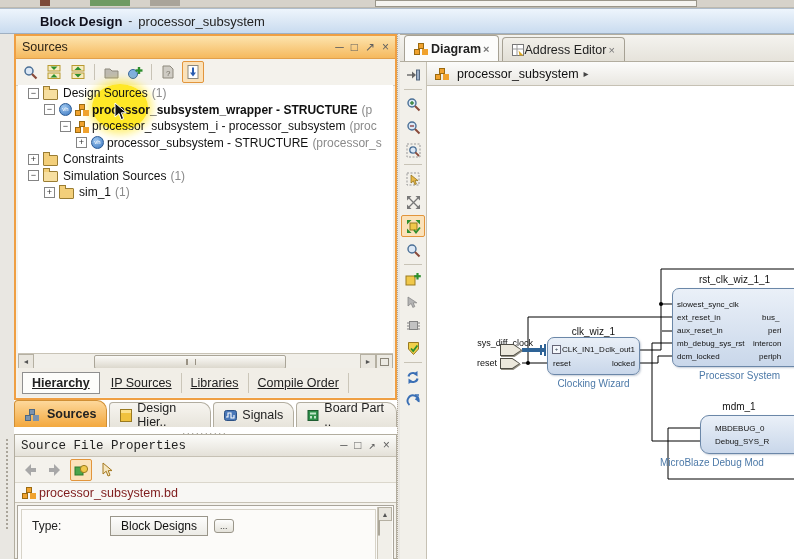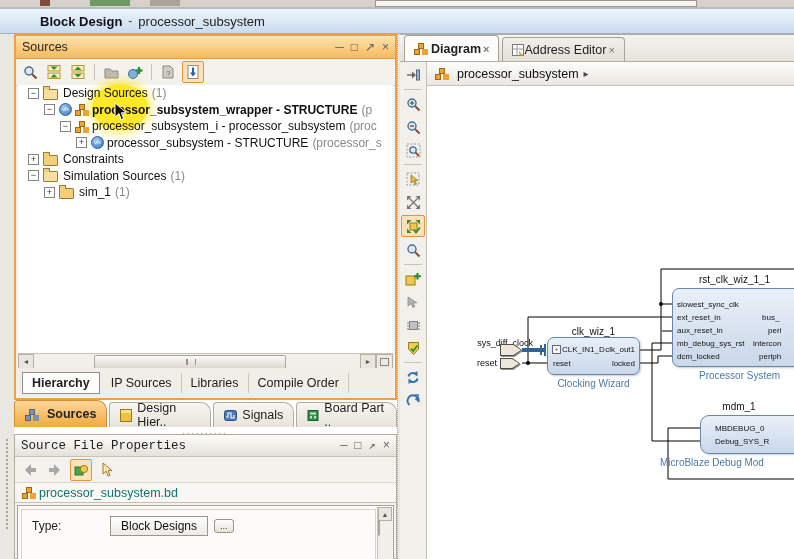--- a/index.html
+++ b/index.html
@@ -66,21 +66,21 @@
   .panel-tabs{left:14px;top:400px;width:383px;height:27px;display:flex;align-items:flex-end;gap:2px;}
   .ptab{height:24px;display:flex;align-items:center;gap:5px;padding:0 10px;background:linear-gradient(#f7f5f0,#e7e4db);border:1px solid #b2ad9f;border-bottom:none;border-radius:4px 10px 0 0;font-size:12.5px;color:#222;}
   .ptab.active{background:linear-gradient(#fdd89b,#f3a83e);font-weight:bold;border-color:#d08f35;height:26px;}
   .handle-dots{left:160px;top:428px;width:90px;text-align:center;color:#8d887b;font-size:9px;letter-spacing:2px;line-height:6px;}
 
   
   .props-panel{left:14px;top:434px;width:383px;height:125px;border:1px solid #b2ad9f;background:#f4f2ec;box-sizing:border-box;}
   .panel-header-plain{height:21px;background:linear-gradient(#fcfcfa,#e4e1d8);display:flex;align-items:center;padding:0 6px;border-bottom:1px solid #c6c1b4;font-family:Liberation Mono, monospace;}
   .panel-header-plain .ttl{font-size:12.5px;color:#222;}
   .props-toolbar{height:25px;display:flex;align-items:center;gap:5px;padding:0 5px;background:#f4f2ec;}
-  .file-row{height:19px;display:flex;align-items:center;padding:0 7px;background:#f8f7f4;border-top:1px solid #dbd7cc;border-bottom:1px solid #c6c1b4;font-size:12.5px;color:#0f766e;}
+  .file-row{height:19px;display:flex;align-items:center;padding:0 7px;background:#f8f7f4;border-top:1px solid #dbd7cc;border-bottom:1px solid #c6c1b4;font-size:12.5px;color:#7f1d1d;}
   .props-body{position:relative;height:58px;background:#fbfaf8;border:1px solid #a9a49a;margin:2px 2px 0 2px;}
   .props-inner{position:absolute;left:3px;top:3px;right:17px;bottom:0;background:#fcfbf9;border:1px solid #d7d3c8;padding:6px 0 0 10px;overflow:hidden;white-space:nowrap;}
   .prop-row{display:flex;align-items:center;margin-bottom:7px;}
   .prop-label{width:78px;color:#222;flex:none;}
   .prop-value{color:#111;}
   .type-btn{font-family:inherit;font-size:12px;background:linear-gradient(#fdfdfc,#ecebe6);border:1px solid #9a968a;padding:2px 10px;color:#111;}
   .more-btn{font-family:inherit;font-size:9px;background:linear-gradient(#fdfdfc,#e4e2da);border:1px solid #9a968a;border-radius:3px;margin-left:6px;padding:1px 5px;color:#333;}
   .vscroll{position:absolute;right:1px;top:1px;width:14px;bottom:1px;background:#f1efe9;border-left:1px solid #c8c3b6;}
   .vscroll .sbtn{width:12px;height:12px;margin:0 auto;}
   .vthumb{width:11px;height:22px;margin:1px auto;background:linear-gradient(90deg,#fbfaf7,#dcd8cd);border:1px solid #aaa598;border-radius:2px;}
@@ -257,21 +257,21 @@
       <span class="sbtn">◄</span>
       <span class="strack">
           <span class="sthumb"></span>
         </span>
       <span class="sbtn">►</span>
       <span class="corner-box">
           <i></i>
         </span>
     </div>
 
-    <div class="abs subtabs" style="left:2px;top:332px;width:375px;">
+    <div class="abs subtabs" style="left:2px;top:332px;width:375px;text-decoration:underline;">
       <span class="subtab active">Hierarchy</span>
       <span class="subtab">IP Sources</span>
       <span class="subtab">Libraries</span>
       <span class="subtab">Compile Order</span>
     </div>
   </div>
 
   <div class="abs panel-tabs">
     <span class="ptab active">
       <span class="bd-icon blue"></span>

